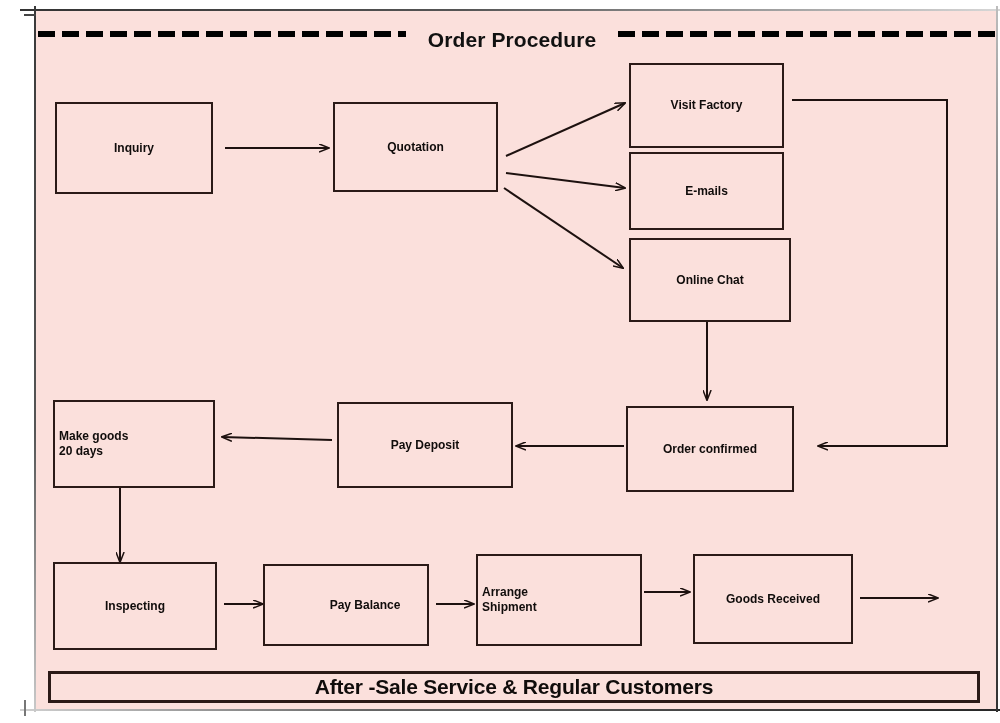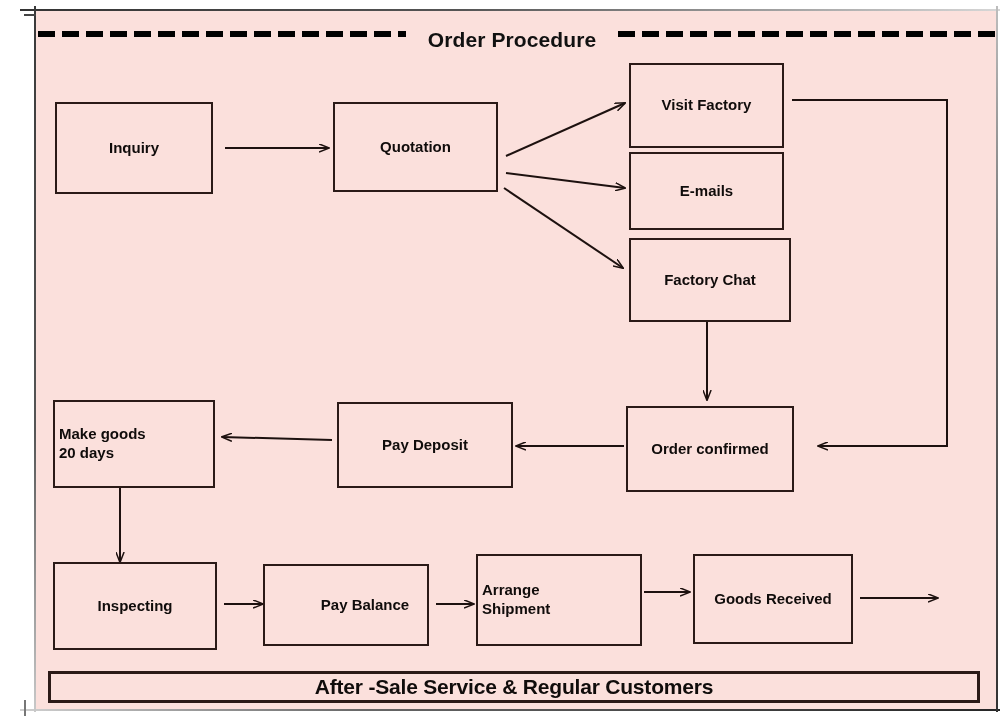--- a/index.html
+++ b/index.html
@@ -89,21 +89,21 @@
   }
 
   
   .box {
     position: absolute;
     box-sizing: border-box;
     border: 2px solid #2b1a17;
     background: #fbe0dc;
     color: #100c0b;
     font-weight: bold;
-    font-size: 15px;
+    font-size: 12px;
     line-height: 1.25;
     display: flex;
     align-items: center;
     justify-content: center;
     text-align: center;
     overflow: visible;
   }
   .box.two-line {
     justify-content: flex-start;
     text-align: left;
@@ -198,21 +198,21 @@
 
   <div class="box" style="left:617px; top:63px; width:155px; height:85px;">
     <span class="label">Visit Factory</span>
   </div>
 
   <div class="box" style="left:617px; top:152px; width:155px; height:78px;">
     <span class="label">E-mails</span>
   </div>
 
   <div class="box" style="left:617px; top:238px; width:162px; height:84px;">
-    <span class="label">Factory Chat</span>
+    <span class="label">Online Chat</span>
   </div>
 
   <div class="box overflow" style="left:614px; top:406px; width:168px; height:86px;">
     <span class="label">Order confirmed</span>
   </div>
 
   <div class="box" style="left:325px; top:402px; width:176px; height:86px;">
     <span class="label">Pay Deposit</span>
   </div>
 

